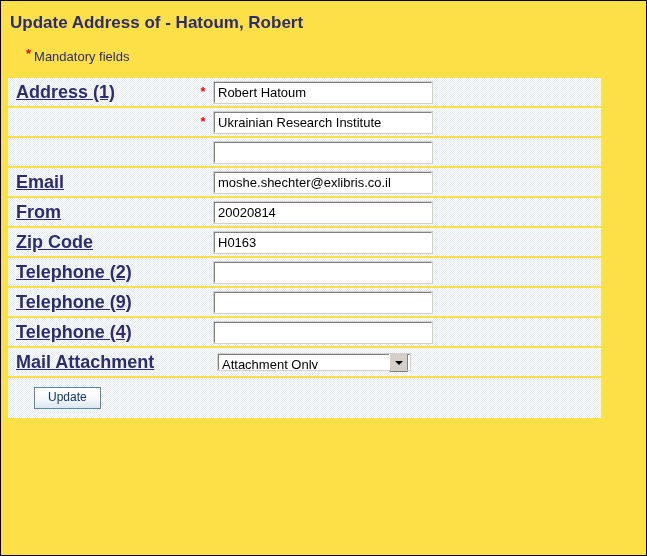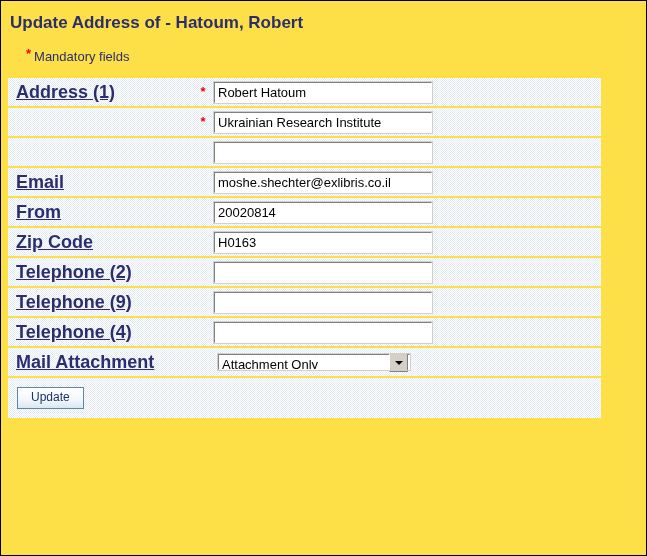--- a/index.html
+++ b/index.html
@@ -166,21 +166,21 @@
     border-right: 4px solid transparent;
     border-top: 4px solid #000000;
   }
 
   .footer-row td {
     height: 40px;
   }
 
   .update-button {
     display: inline-block;
-    margin: 0 0 0 9px;
+    margin: 0 0 0 26px;
     padding: 3px 13px 4px 13px;
     font-family: "Liberation Sans", sans-serif;
     font-size: 12px;
     color: #15356b;
     background: linear-gradient(180deg, #ffffff 0%, #f4f8fb 55%, #dbe7f0 100%);
     border: 1px solid #5b87a8;
     line-height: 13px;
     cursor: default;
   }
 </style>

